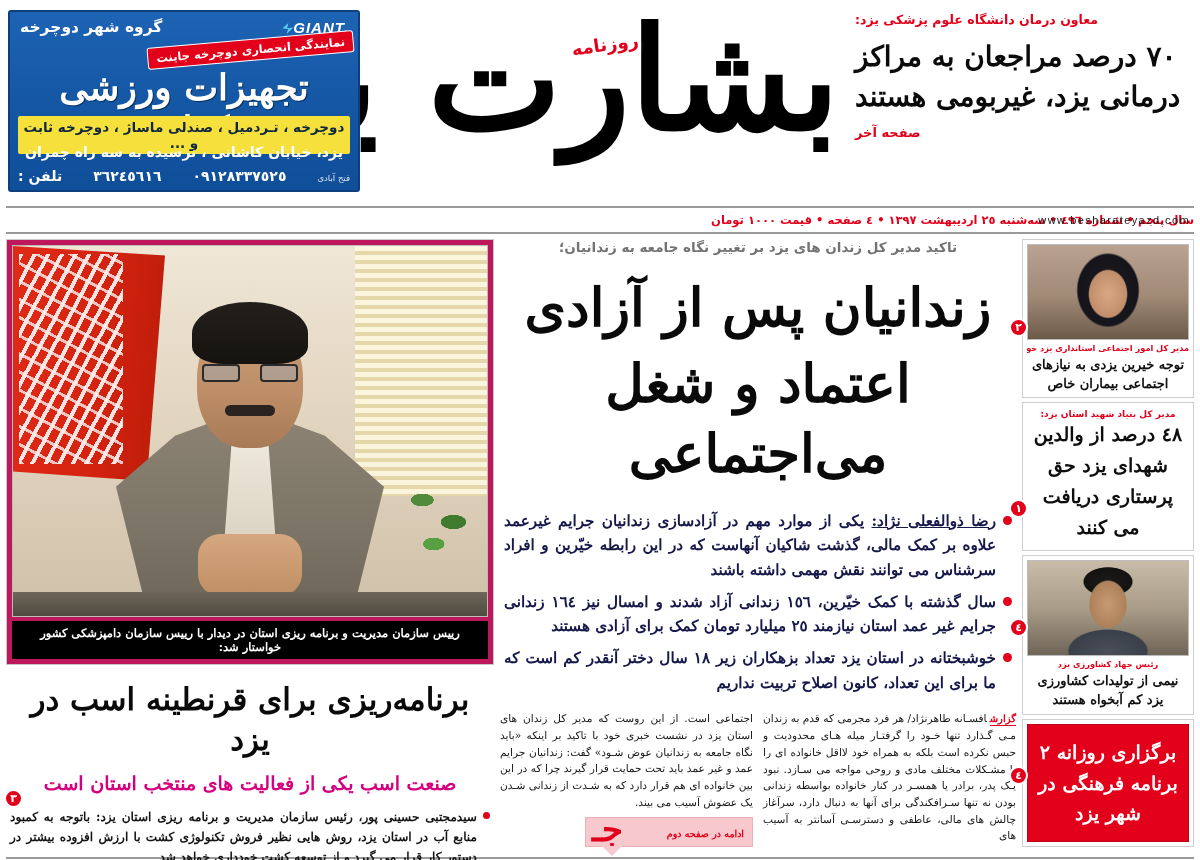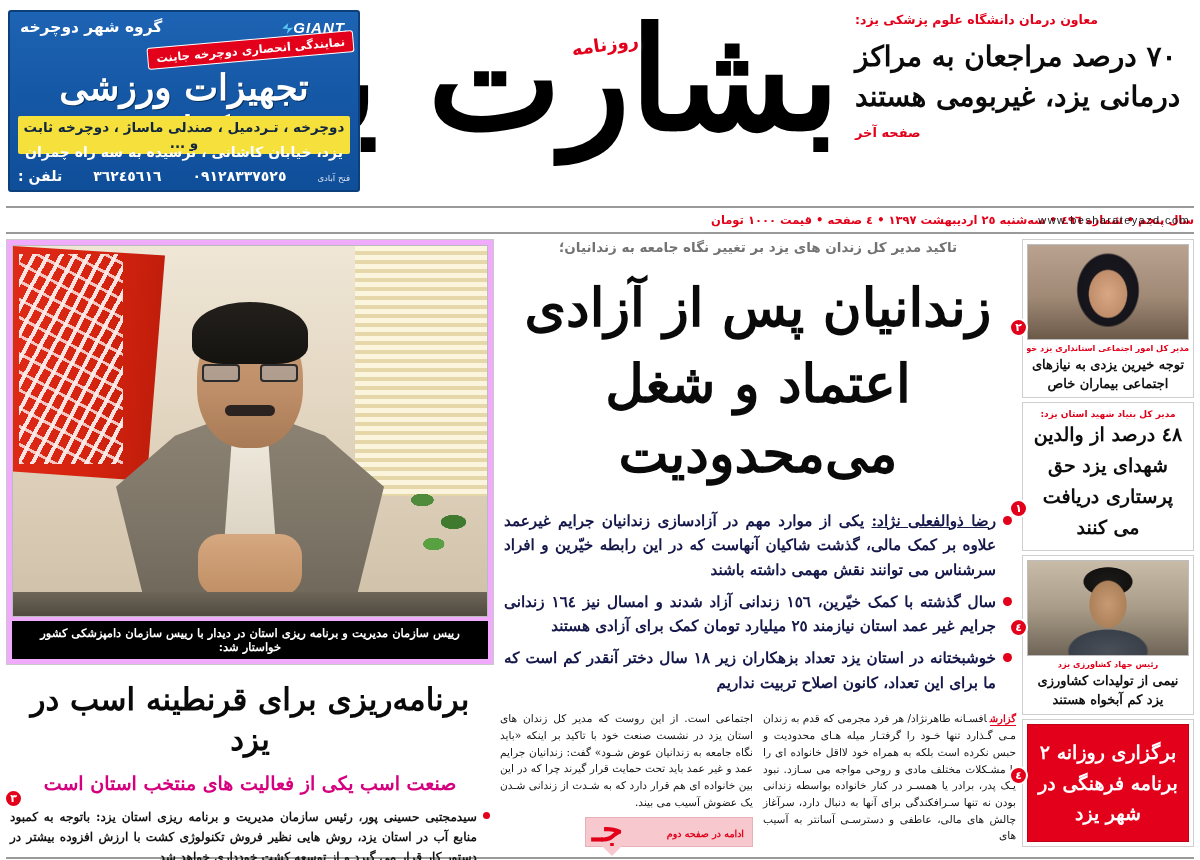--- a/index.html
+++ b/index.html
@@ -326,21 +326,21 @@
     font-family: "DejaVu Serif","Liberation Serif", serif; line-height: 1;
   }
   .cont-box::after {
     content: ""; position: absolute;
     left: 16px; bottom: -10px;
     border-left: 10px solid transparent; border-right: 10px solid transparent;
     border-top: 10px solid #f7c9cf;
   }
 
   
-  .photo-card { border: 1px solid #c9c9c9; background: #f0abfc; padding: 5px; }
+  .photo-card { border: 1px solid #c9c9c9; background: #be185d; padding: 5px; }
   .main-photo {
     width: 100%; height: 372px;
     position: relative; overflow: hidden;
     border: 1px solid #bbb;
     background: linear-gradient(180deg,#efe6d6 0%, #e3d6c1 45%, #cfc0a8 100%);
   }
   .mp-flag {
     position: absolute; left: 0; top: 0; width: 152px; height: 235px;
     background: linear-gradient(95deg,#e02a18 0%, #d4230f 55%, #bb1c0a 100%);
     clip-path: polygon(0 0, 100% 4%, 88% 100%, 0 96%);
@@ -524,21 +524,21 @@
         <div class="pnum" style="top:46px;">٤</div>
         <div class="side-red">برگزاری روزانه ٢ برنامه فرهنگی در شهر یزد</div>
       </div>
     </div>
 
     <div class="col-center">
       <div class="center-wrap">
         <div class="lead-kicker">تاکید مدیر کل زندان های یزد بر تغییر نگاه جامعه به زندانیان؛</div>
         <div class="lead-head">
           <span>زندانیان پس از آزادی</span>
-          <span class="l2">اعتماد و شغل می‌محدودیت</span>
+          <span class="l2">اعتماد و شغل می‌اجتماعی</span>
         </div>
 
         <div class="bullets">
           <div class="bullet">
             <span class="bdot"></span>
             <p><span class="nm">رضا ذوالفعلی نژاد:</span> <span>یکی از موارد مهم در آزادسازی زندانیان جرایم غیرعمد علاوه بر کمک مالی، گذشت شاکیان آنهاست که در این رابطه خیّرین و افراد سرشناس می توانند نقش مهمی داشته باشند</span></p>
           </div>
           <div class="bullet">
             <span class="bdot"></span>
             <p>سال گذشته با کمک خیّرین، ١٥٦ زندانی آزاد شدند و امسال نیز ١٦٤ زندانی جرایم غیر عمد استان نیازمند ٢٥ میلیارد تومان کمک برای آزادی هستند</p>
@@ -547,21 +547,21 @@
             <span class="bdot"></span>
             <p>خوشبختانه در استان یزد تعداد بزهکاران زیر ١٨ سال دختر آنقدر کم است که ما برای این تعداد، کانون اصلاح تربیت نداریم</p>
           </div>
         </div>
 
         <div class="bottom-band">
           <div class="bb-col">
             <span class="byline-tag">گزارش</span><span>افسـانه طاهرنژاد/ هر فرد مجرمی که قدم به زندان مـی گـذارد تنها خـود را گرفتـار میله هـای محدودیت و حبس نکرده است بلکه به همراه خود لااقل خانواده ای را با مشـکلات مختلف مادی و روحی مواجه می سـازد. نبود یـک پدر، برادر یا همسـر در کنار خانواده بواسطه زندانی بودن نه تنها سـرافکندگی برای آنها به دنبال دارد، سرآغاز چالش های مالی، عاطفی و دسترسـی آسانتر به آسیب های</span>
           </div>
           <div class="bb-col">
-            <span>اجتماعی است. از این روست که مدیر کل زندان های استان یزد در نشست صنعت خود با تاکید بر اینکه «باید نگاه جامعه به زندانیان عوض شـود» گفت: زندانیان جرایم عمد و غیر عمد باید تحت حمایت قرار گیرند چرا که در این بین خانواده ای هم قرار دارد که به شـدت از زندانی شـدن یک عضوش آسیب می بیند.</span>
+            <span>اجتماعی است. از این روست که مدیر کل زندان های استان یزد در نشست خبری خود با تاکید بر اینکه «باید نگاه جامعه به زندانیان عوض شـود» گفت: زندانیان جرایم عمد و غیر عمد باید تحت حمایت قرار گیرند چرا که در این بین خانواده ای هم قرار دارد که به شـدت از زندانی شـدن یک عضوش آسیب می بیند.</span>
             <div class="cont-box">
               <span class="cont-txt">ادامه در صفحه دوم</span>
               <span class="jim">جـ</span>
             </div>
           </div>
         </div>
       </div>
     </div>
 
     <div class="col-left">

